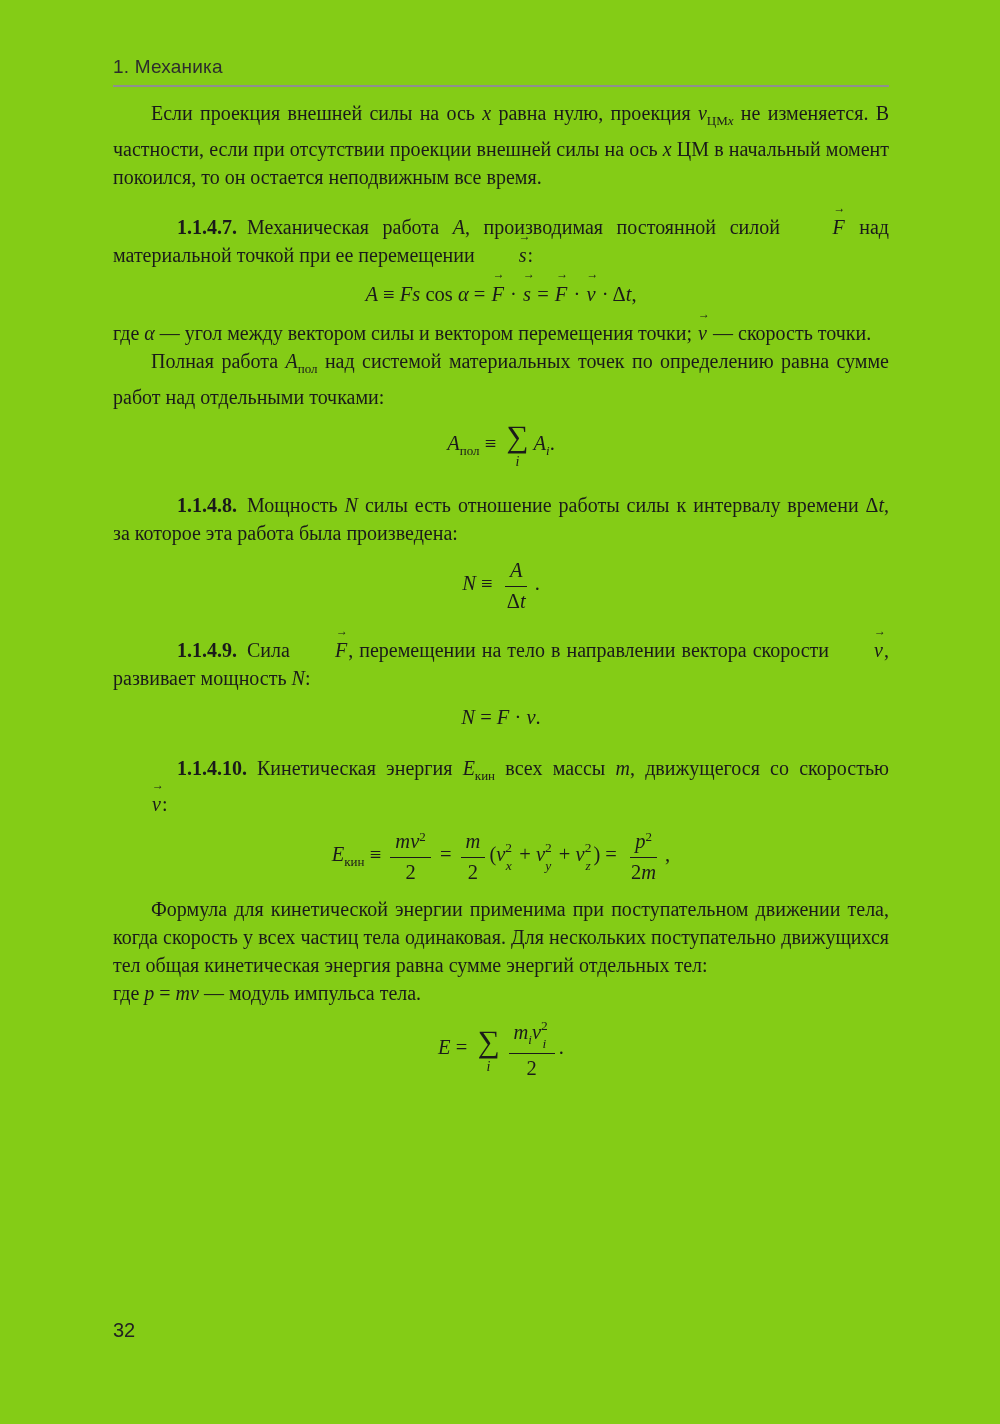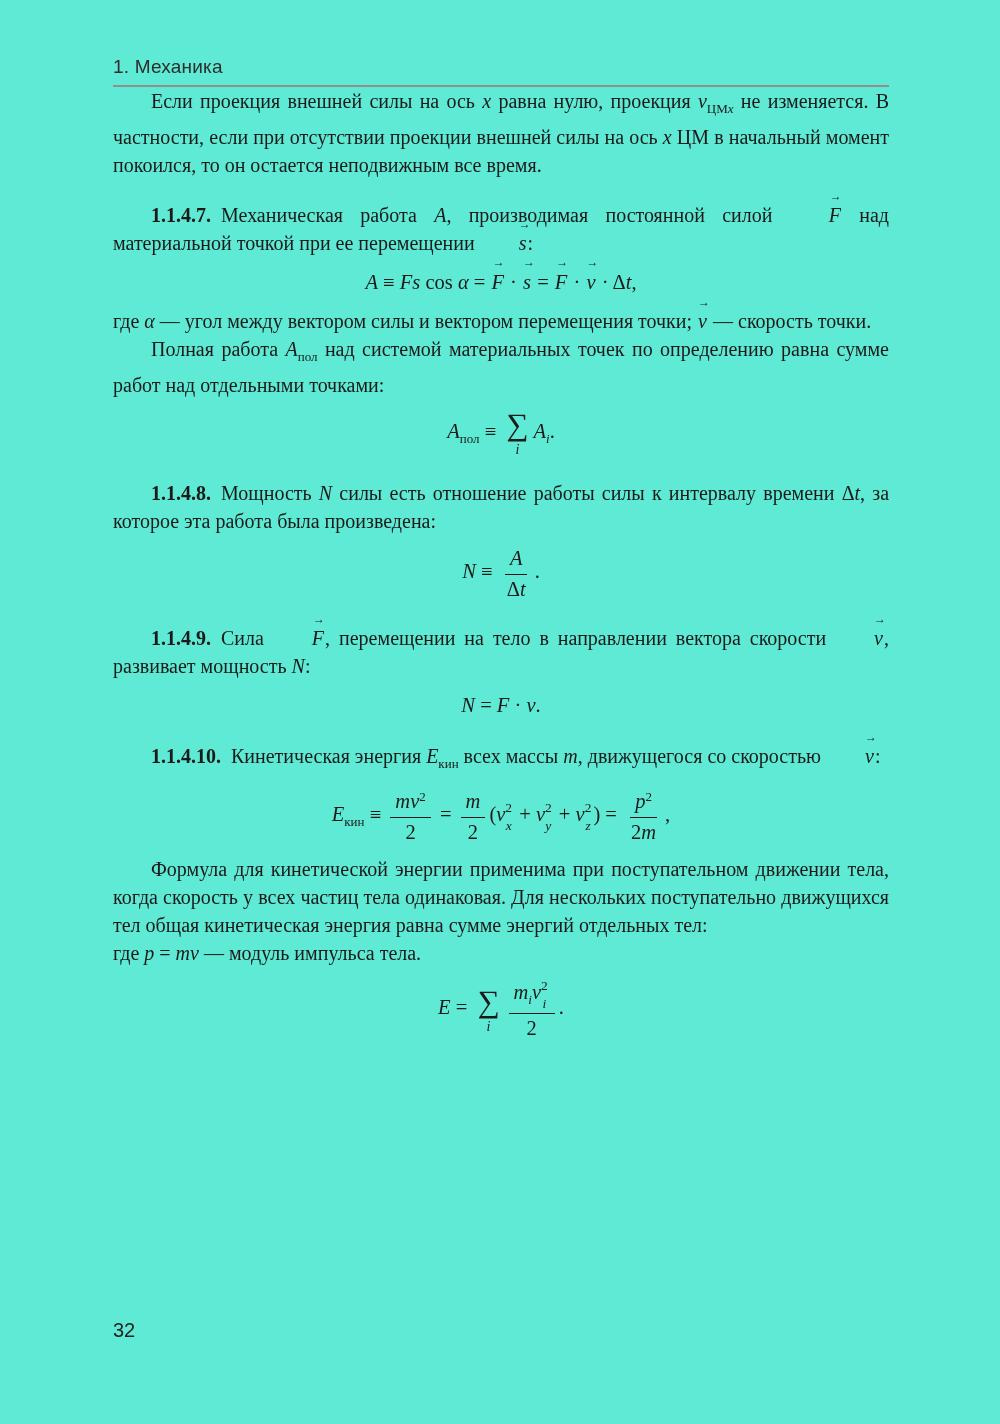--- a/index.html
+++ b/index.html
@@ -1,29 +1,29 @@
 <!DOCTYPE html>
 <html><head>
 <meta charset="utf-8">
 <style>
   html,body{margin:0;padding:0;background:#ffffff;}
-  .page{position:relative;width:1000px;height:1424px;background:#5eead4;overflow:hidden;
+  .page{position:relative;width:1000px;height:1424px;background:#84cc16;overflow:hidden;
         color:#1a1a1a;}
   .inner{position:absolute;left:113px;top:56px;width:776px;}
   .running-head{font-family:"Liberation Sans",sans-serif;font-size:19px;color:#2d2d2d;
         letter-spacing:.2px;}
   .head-rule{border:none;border-top:2px solid #8f8f8f;margin:7px 0 0 0;}
   .content{font-family:"Liberation Serif",serif;}
   .para{font-size:20px;line-height:28px;text-align:justify;margin:0;}
-  .para.first{margin-top:0;}
+  .para.first{margin-top:12px;}
   .indent{text-indent:38px;}
   .space-before{margin-top:22px;}
   .formula{font-size:20.5px;text-align:center;margin:10px 0;line-height:30px;}
   .it{font-style:italic;}
-  .bd{font-weight:700;}
+  .bd{font-weight:700;margin-left:26px;}
   .sub{font-size:13px;vertical-align:-5px;}
   .sup{font-size:13px;vertical-align:7px;}
   .vec{position:relative;display:inline-block;font-style:italic;padding:0 1px;}
   .vec-arrow{position:absolute;top:-11px;left:1px;right:0;font-size:12px;font-style:normal;
         line-height:1;letter-spacing:-1px;text-align:center;}
   .frac{display:inline-flex;flex-direction:column;align-items:center;vertical-align:middle;
         margin:0 4px;line-height:1.15;}
   .frac-num{padding:2px 5px 3px;border-bottom:1.6px solid #1a1a1a;}
   .frac-den{padding:3px 5px 1px;}
   .bigop{display:inline-flex;flex-direction:column;align-items:center;vertical-align:middle;

